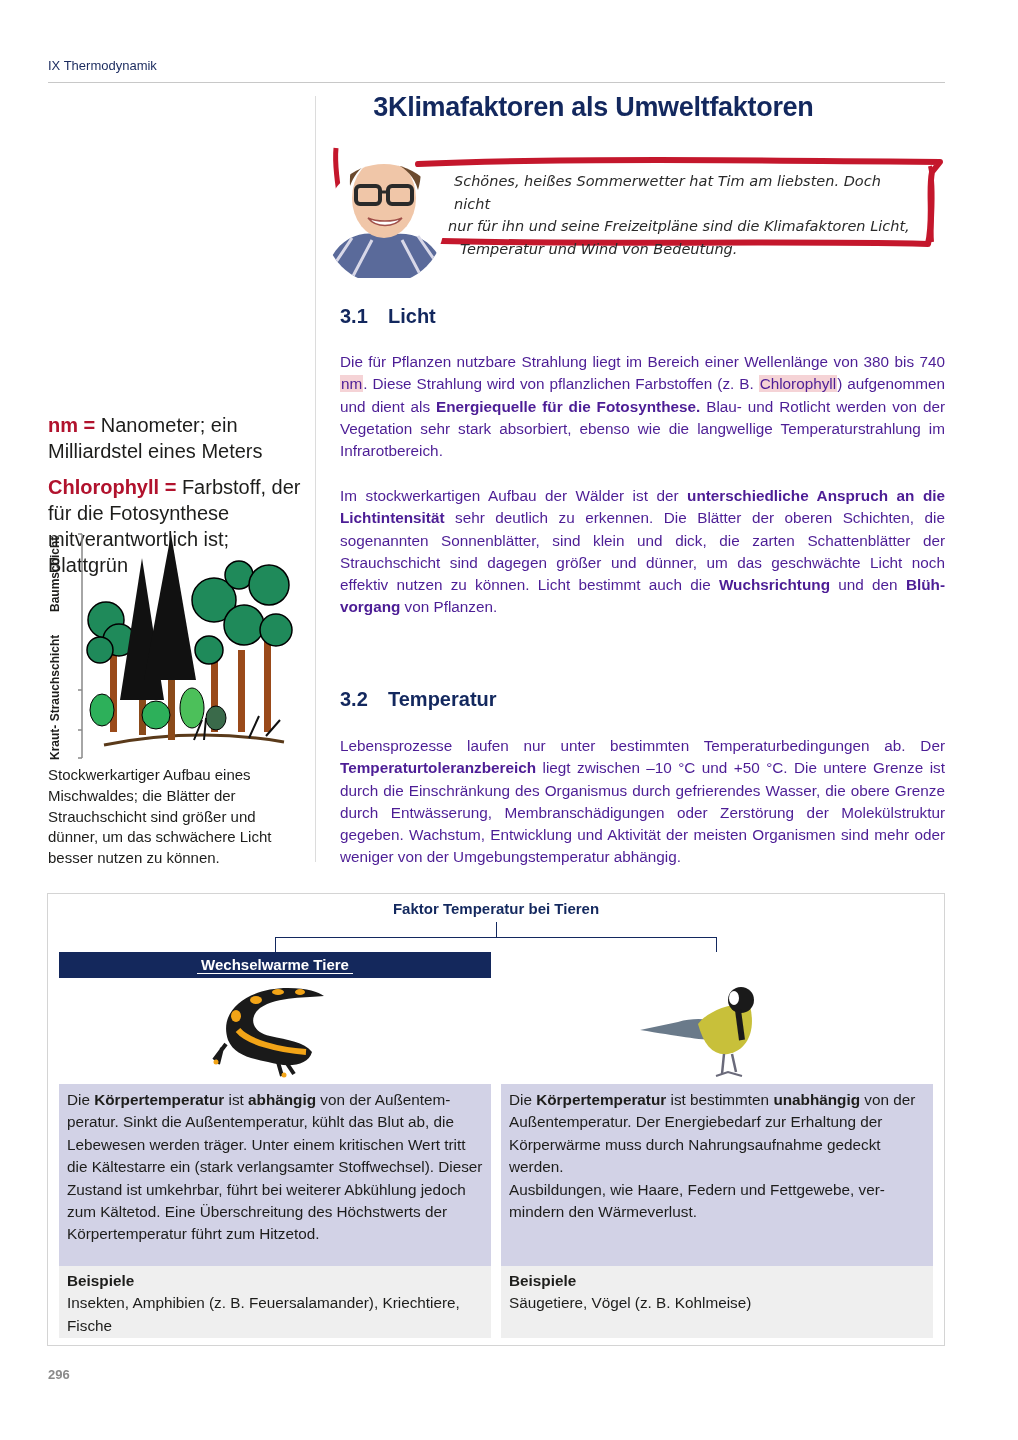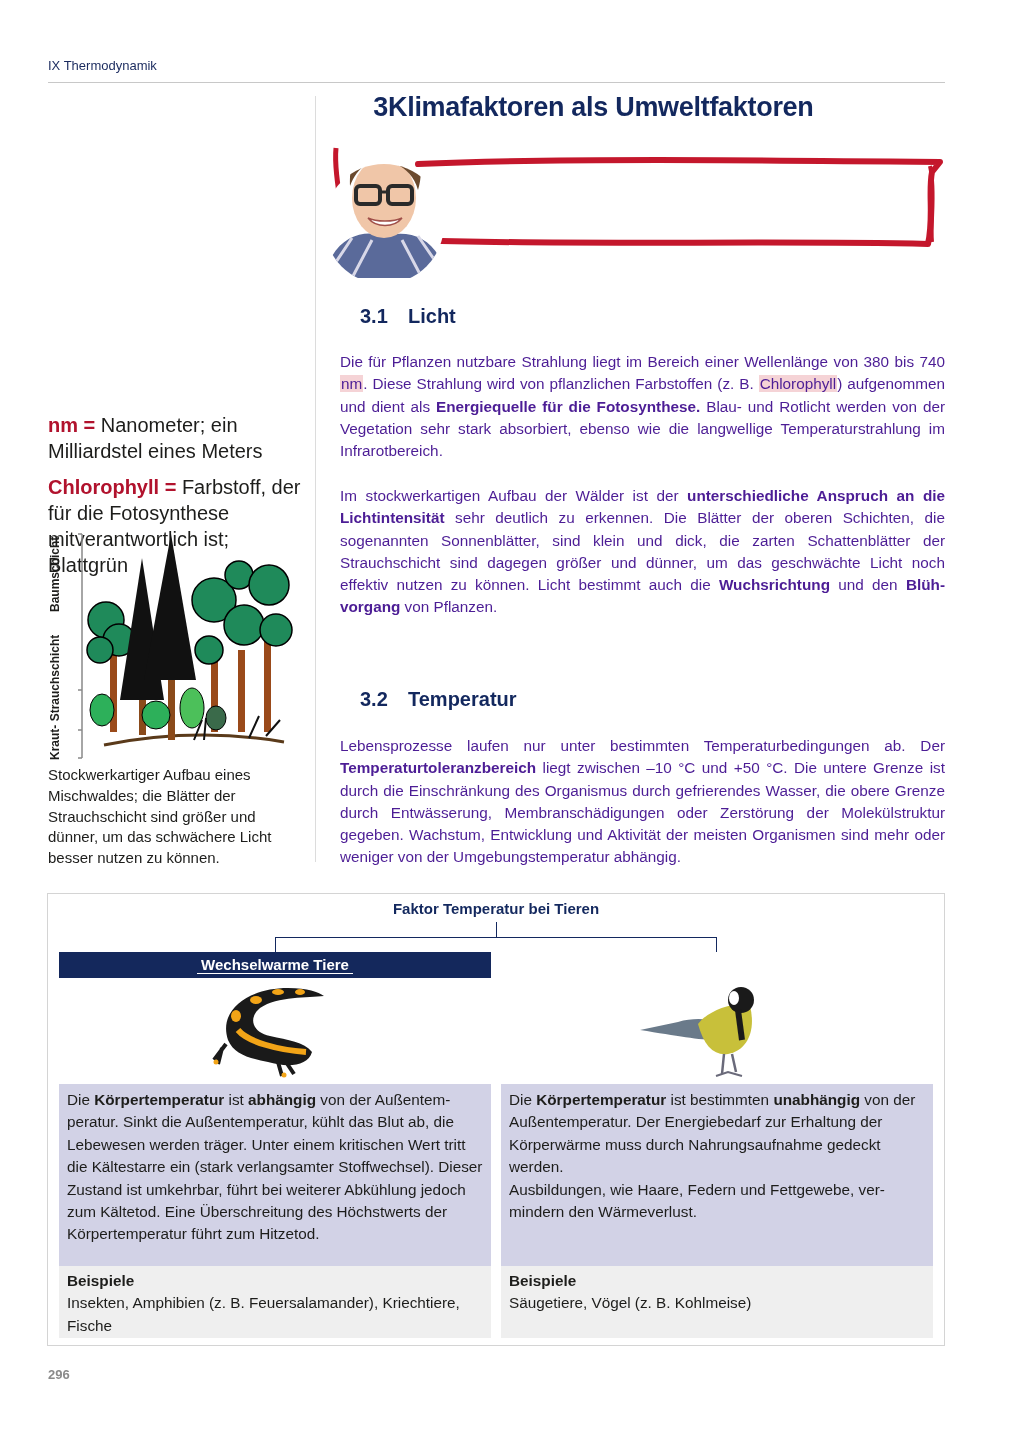--- a/index.html
+++ b/index.html
@@ -16,21 +16,21 @@
   
   .quote-frame { position: absolute; left: 400px; top: 152px; width: 545px; height: 100px; }
   .quote-frame svg { position: absolute; left: 0; top: 0; }
   .quote-text { position: absolute; left: 448px; top: 170px; width: 470px; font-family: "DejaVu Sans", sans-serif; font-style: italic; font-size: 14.5px; line-height: 22.5px; color: #2a2a2a; }
   .quote-text .l1 { padding-left: 6px; display: block; }
   .quote-text .l2 { display: block; }
   .quote-text .l3 { padding-left: 12px; display: block; }
 
   .avatar { position: absolute; left: 322px; top: 128px; width: 124px; height: 156px; }
 
-  .section-h { position: absolute; left: 340px; font-size: 20px; font-weight: bold; color: #13285e; white-space: nowrap; margin-left: 20px; }
+  .section-h { position: absolute; left: 340px; font-size: 20px; font-weight: bold; color: #13285e; white-space: nowrap; }
   .section-h .num { display: inline-block; width: 48px; }
 
   .body-text { position: absolute; left: 340px; width: 605px; font-size: 15.3px; line-height: 22.3px; text-align: justify; color: #4c1d95; hyphens: manual; }
   .body-text b { font-weight: bold; }
   .hl { background: #f5d3d6; padding: 0 1px; }
 
   .margin-note { position: absolute; left: 48px; width: 260px; font-size: 20px; line-height: 26px; color: #1d1d1b; margin-top: 37px; }
   .margin-note .term { color: #b1122d; font-weight: bold; }
 
   .forest { position: absolute; left: 44px; top: 530px; width: 250px; height: 232px; }
@@ -80,20 +80,23 @@
       <path d="M28 58 C 26 20, 50 6, 70 10 C 94 14, 104 36, 96 62 C 90 40, 70 30, 50 34 C 38 38, 32 48, 28 58 Z" fill="#6b4a2e"></path>
       <rect x="34" y="58" width="24" height="18" rx="4" fill="none" stroke="#2a2a2a" stroke-width="4"></rect>
       <rect x="66" y="58" width="24" height="18" rx="4" fill="none" stroke="#2a2a2a" stroke-width="4"></rect>
       <line x1="58" y1="64" x2="66" y2="64" stroke="#2a2a2a" stroke-width="3"></line>
       <path d="M46 90 C 54 100, 72 100, 80 90 C 72 94, 54 94, 46 90 Z" fill="#ffffff" stroke="#a0504a" stroke-width="1.5"></path>
     </g>
   </svg>
 </div>
 
 <div class="quote-text">
+  <span class="l1">Schönes, heißes Sommerwetter hat Tim am liebsten. Doch nicht</span>
+  <span class="l2">nur für ihn und seine Freizeitpläne sind die Klimafaktoren Licht,</span>
+  <span class="l3">Temperatur und Wind von Bedeutung.</span>
 </div>
 
 <h2 class="section-h" style="top:305px;"><span class="num">3.1</span><span>Licht</span></h2>
 
 <p class="body-text" style="top:351px;"><span>Die für Pflanzen nutzbare Strahlung liegt im Bereich einer Wellenlänge von 380 bis 740 </span><span class="hl">nm</span><span>. Diese Strahlung wird von pflanzlichen Farbstoffen (z. B. </span><span class="hl">Chlorophyll</span><span>) aufgenommen und dient als </span><b>Energiequelle für die Fotosynthese.</b><span> Blau- und Rotlicht werden von der Vegetation sehr stark absorbiert, ebenso wie die langwellige Tem­peraturstrahlung im Infrarotbereich.</span></p>
 
 <p class="body-text" style="top:485px;"><span>Im stockwerkartigen Aufbau der Wälder ist der </span><b>unterschiedliche Anspruch an die Lichtintensität</b><span> sehr deutlich zu erkennen. Die Blätter der oberen Schichten, die sogenannten Sonnenblätter, sind klein und dick, die zarten Schattenblätter der Strauchschicht sind dagegen größer und dünner, um das geschwächte Licht noch effektiv nutzen zu können. Licht bestimmt auch die </span><b>Wuchsrichtung</b><span> und den </span><b>Blüh­vorgang</b><span> von Pflanzen.</span></p>
 
 <h2 class="section-h" style="top:688px;"><span class="num">3.2</span><span>Temperatur</span></h2>
 

